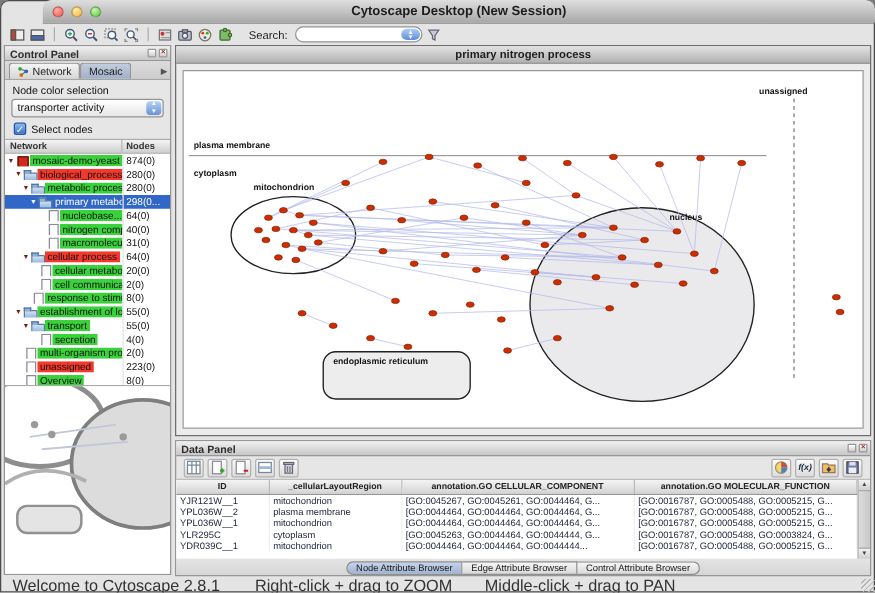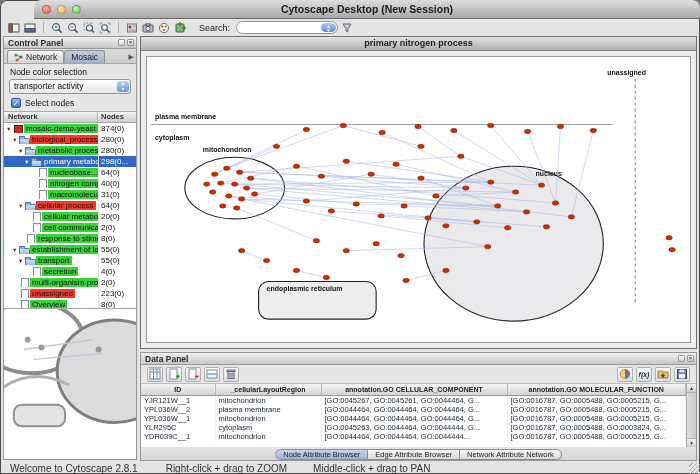--- a/index.html
+++ b/index.html
@@ -90,21 +90,21 @@
   .dp-scrollbar { position:absolute; right:0; top:31px; width:10px; bottom:13px; background:linear-gradient(90deg,#dcdcdc,#c9c9c9); border-left:1px solid #aaa; }
   .sb-btn { height:9px; border-bottom:1px solid #aaa; font-size:5px; text-align:center; line-height:9px; color:#444; background:linear-gradient(#f2f2f2,#cfcfcf); }
   .sb-btn.bottom { position:absolute; bottom:0; left:0; right:0; border-top:1px solid #aaa; border-bottom:none; }
   .dp-tabs { position:absolute; bottom:0; left:0; right:0; height:13px; display:flex; justify-content:center; align-items:flex-end; background:linear-gradient(#e4e4e4,#d6d6d6); }
   .dp-tab { font-size:7.5px; padding:0 7px; height:11px; line-height:10px; border:1px solid #8f8f8f; border-left:none; background:linear-gradient(#f6f6f6,#d9d9d9); color:#222; }
   .dp-tab:first-child { border-left:1px solid #8f8f8f; border-radius:6px 0 0 6px; }
   .dp-tab:last-child { border-radius:0 6px 6px 0; }
   .dp-tab.active { background:linear-gradient(#c6d4ea,#9db3d4); }
 
   
-  .statusbar { position:absolute; left:0; right:0; bottom:0; height:12px; font-size:10px; color:#333; display:flex; align-items:center; }
+  .statusbar { position:absolute; left:0; right:0; bottom:0; height:12px; font-size:13px; color:#333; display:flex; align-items:center; }
   .statusbar .s1 { margin-left:10px; } .statusbar .s2 { margin-left:28px; } .statusbar .s3 { margin-left:26px; }
   .resize-grip { position:absolute; right:0; bottom:0; width:11px; height:11px; background:repeating-linear-gradient(135deg,transparent 0 2px,#b5b5b5 2px 3px); }
 </style>
 </head>
 <body>
 
 <div class="window">
 
   <div class="titlebar">
     <div class="traffic">
@@ -663,21 +663,21 @@
           </tbody>
       </table>
     </div>
     <div class="dp-scrollbar">
       <div class="sb-btn">▲</div>
       <div class="sb-btn bottom">▼</div>
     </div>
     <div class="dp-tabs" id="dp-tabs">
         <span class="dp-tab active">Node Attribute Browser</span>
         <span class="dp-tab">Edge Attribute Browser</span>
-        <span class="dp-tab">Network Attribute Network</span>
+        <span class="dp-tab">Control Attribute Browser</span>
       </div>
   </div>
 
   <div class="statusbar">
     <span class="s1">Welcome to Cytoscape 2.8.1</span>
     <span class="s2">Right-click + drag to ZOOM</span>
     <span class="s3">Middle-click + drag to PAN</span>
   </div>
   <div class="resize-grip"></div>
 

